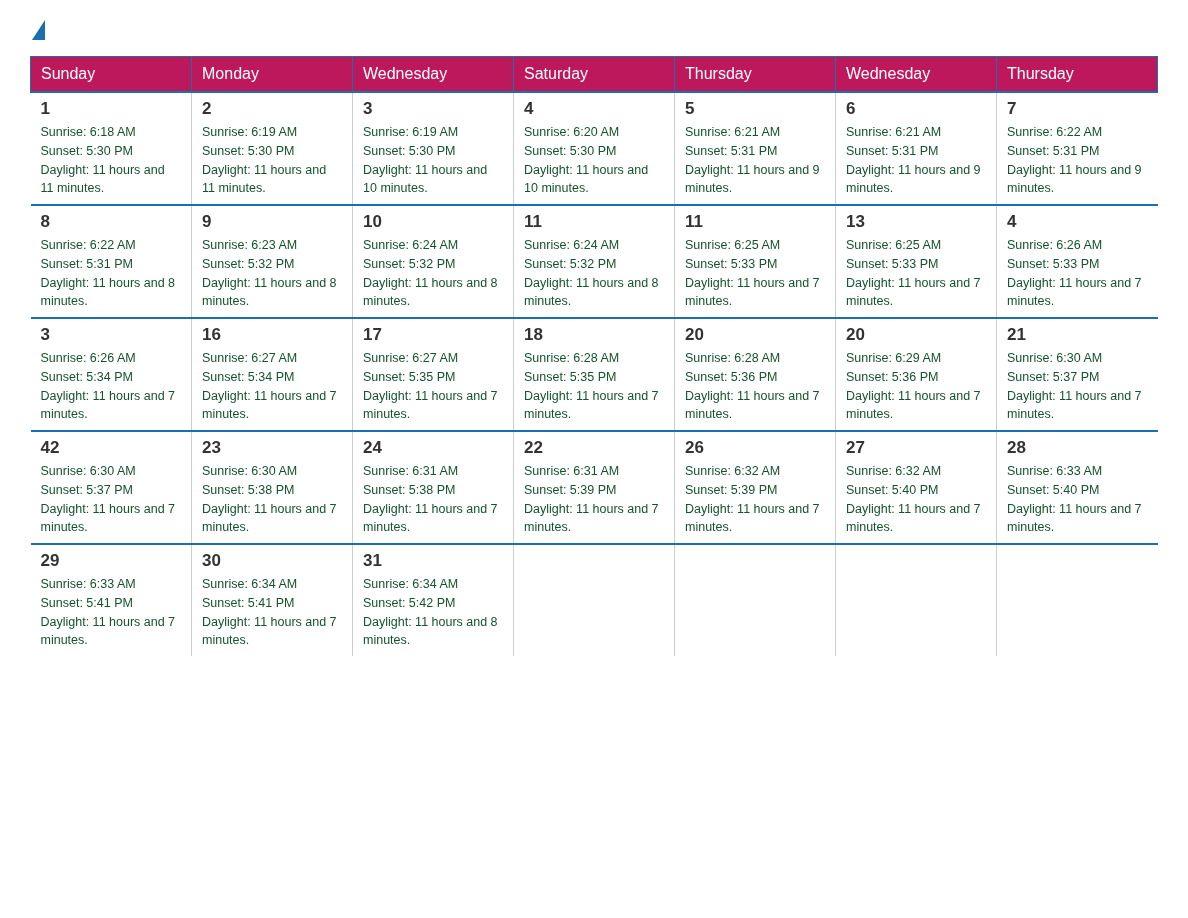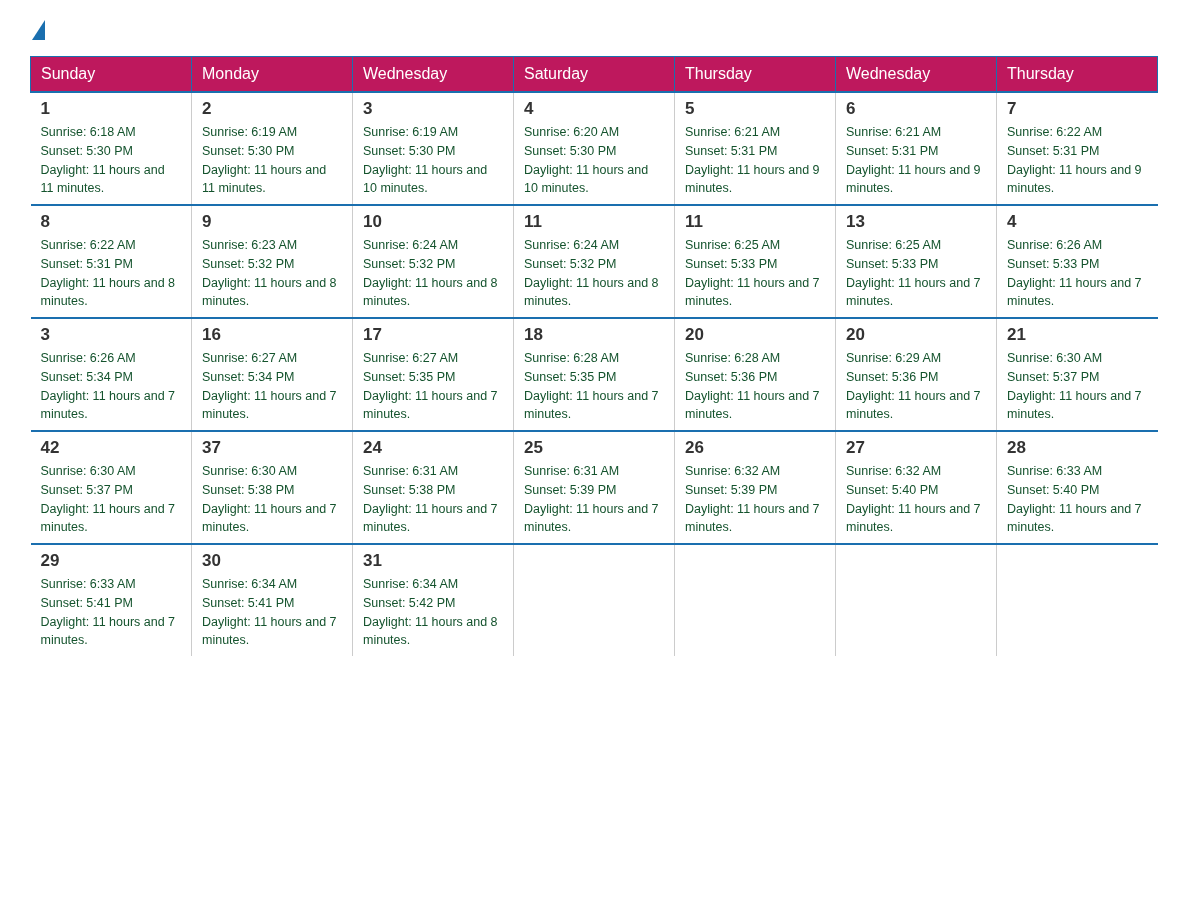--- a/index.html
+++ b/index.html
@@ -310,37 +310,37 @@
       <tr>
         <td>
         <span class="day-num">42</span>
         <div class="day-info">
           <span>Sunrise: 6:30 AM</span><br>
           <span>Sunset: 5:37 PM</span><br>
           <span>Daylight: 11 hours and 7 minutes.</span>
         </div>
       </td>
         <td>
-        <span class="day-num">37</span>
+        <span class="day-num">23</span>
         <div class="day-info">
           <span>Sunrise: 6:30 AM</span><br>
           <span>Sunset: 5:38 PM</span><br>
           <span>Daylight: 11 hours and 7 minutes.</span>
         </div>
       </td>
         <td>
         <span class="day-num">24</span>
         <div class="day-info">
           <span>Sunrise: 6:31 AM</span><br>
           <span>Sunset: 5:38 PM</span><br>
           <span>Daylight: 11 hours and 7 minutes.</span>
         </div>
       </td>
         <td>
-        <span class="day-num">25</span>
+        <span class="day-num">22</span>
         <div class="day-info">
           <span>Sunrise: 6:31 AM</span><br>
           <span>Sunset: 5:39 PM</span><br>
           <span>Daylight: 11 hours and 7 minutes.</span>
         </div>
       </td>
         <td>
         <span class="day-num">26</span>
         <div class="day-info">
           <span>Sunrise: 6:32 AM</span><br>

